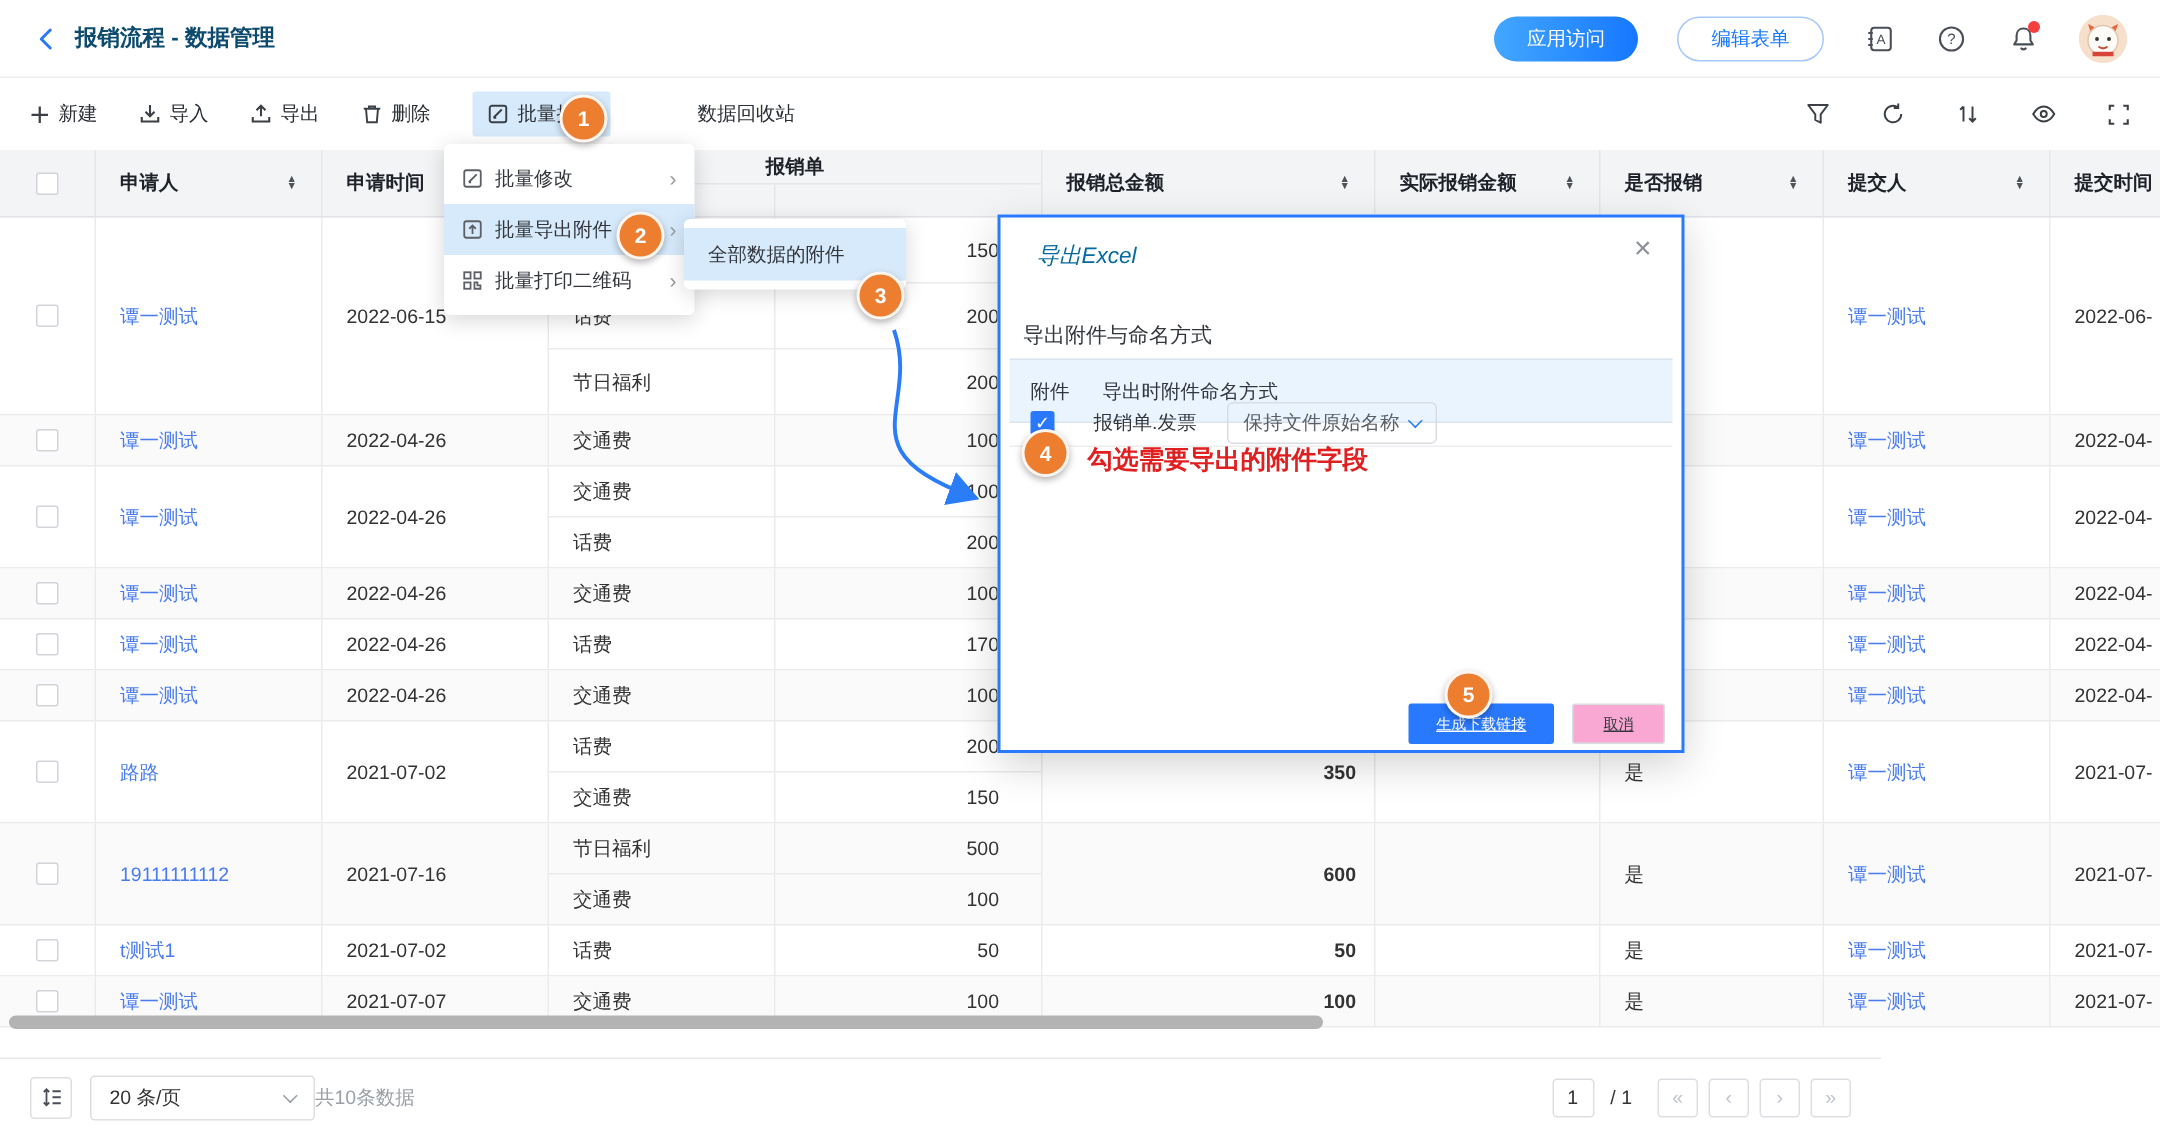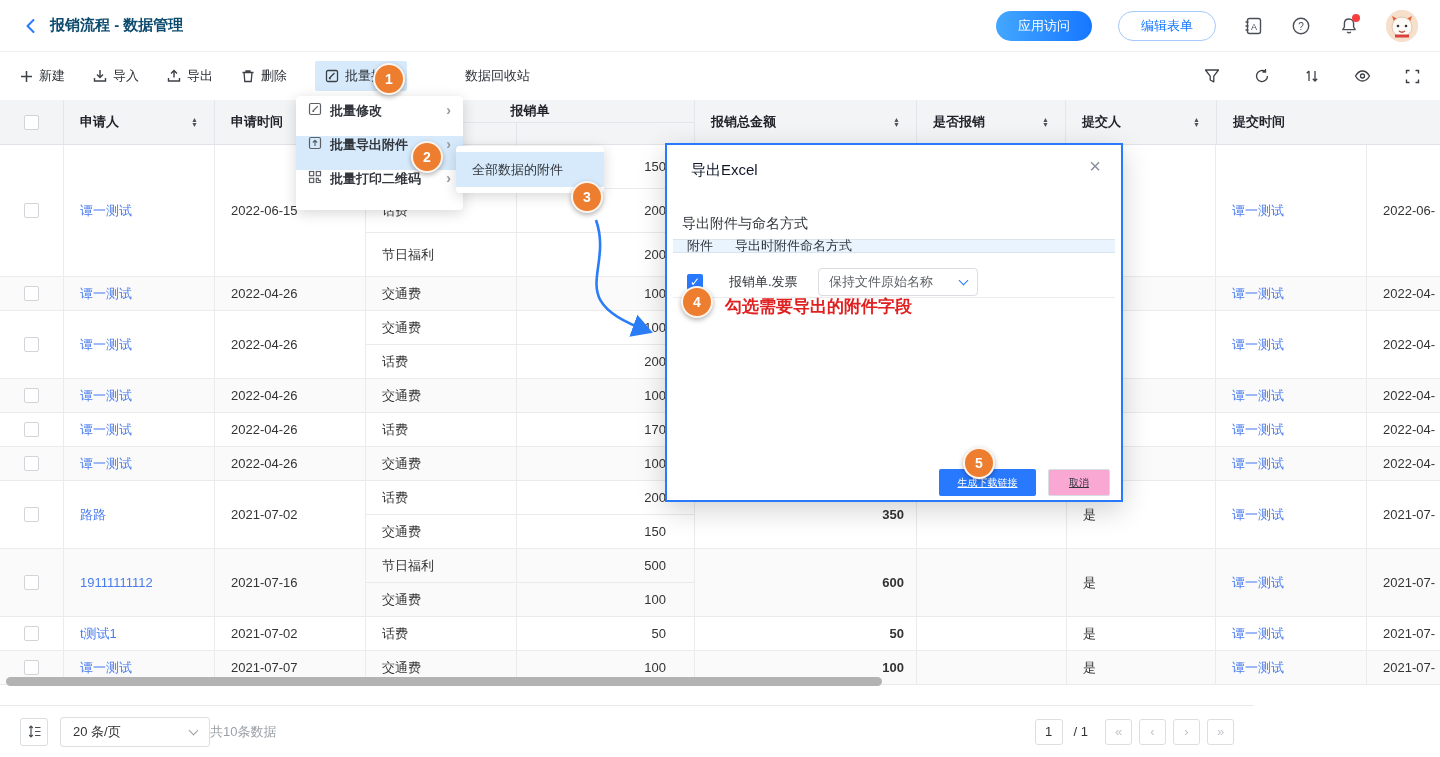--- a/index.html
+++ b/index.html
@@ -64,42 +64,42 @@
   .ftotal { color:#9aa0a6; }
   .fright { margin-left:auto; display:flex; align-items:center; gap:7px; }
   .pagebox { width:28px; height:26px; border:1px solid #dcdee2; border-radius:3px; display:flex; align-items:center; justify-content:center; cursor:text; }
   .pageof { margin:0 10px 0 4px; }
   .pbtn { width:27px; height:26px; border:1px solid #dcdee2; border-radius:3px; display:flex; align-items:center; justify-content:center;
           color:#c0c4cc; font-size:13px; cursor:pointer; background:#fff; }
 
   
   .card { position:absolute; background:#fff; border-radius:4px; box-shadow:0 3px 14px rgba(0,0,0,.16); padding:6px 0; }
   .menu { left:296px; top:96px; width:167px; z-index:30; }
-  .mi { height:34px; display:flex; gap:8px; padding:0 12px; font-size:13px; color:#33373d; cursor:pointer;font-weight:bold; }
+  .mi { height:34px; display:flex; align-items:center; gap:8px; padding:0 12px; font-size:13px; color:#33373d; cursor:pointer; }
   .mi.active { background:#d6eafb; }
   .mi .mchev { margin-left:auto; color:#999; font-size:14px; }
   .submenu { left:456px; top:146px; width:148px; z-index:31; }
   .smi { height:35px; display:flex; align-items:center; padding:0 16px; font-size:13px; cursor:pointer; color:#33373d; }
   .smi.dim { color:#a6a9ad; }
   .smi.active { background:#d6eafb; }
 
   
   .modal { position:absolute; left:665px; top:143px; width:458px; height:359px; background:#fff;
            border:2px solid #2979ff; box-shadow:0 8px 26px rgba(0,0,0,.18); z-index:25; }
-  .m-title { position:absolute; left:24px; top:16px; font-size:15px; color:#0f172a; }
+  .m-title { position:absolute; left:24px; top:16px; font-size:15px; color:#0369a1;font-style:italic; }
   .m-close { position:absolute; right:20px; top:10px; font-size:20px; color:#8a8f99; cursor:pointer; }
   .m-section { position:absolute; left:15px; top:70px; font-size:14px; color:#33373d; }
-  .m-band { position:absolute; left:6px; top:94px; width:442px; height:14px; background:#e9f4fe;
+  .m-band { position:absolute; left:6px; top:94px; width:442px; height:43px; background:#e9f4fe;
             border-top:1px solid #d9e4ef; border-bottom:1px solid #d9e4ef; display:flex; align-items:center; font-size:13px; color:#33373d; }
   .m-band .b1 { margin-left:14px; } .m-band .b2 { margin-left:22px; }
   .m-row { position:absolute; left:6px; top:121px; width:442px; height:32px; border-bottom:1px solid #ededed; display:flex; align-items:center; }
   .m-check { width:16px; height:16px; margin-left:14px; background:#2979ff; border-radius:2px; color:#fff; font-size:12px;
              display:flex; align-items:center; justify-content:center; cursor:pointer; }
   .m-field { margin-left:26px; font-size:13px; color:#33373d; }
-  .m-select { position:absolute; left:145px; top:2px; width:160px; height:28px; border:1px solid #d9dce1; border-radius:4px;
+  .m-select { position:absolute; left:145px; top:2px; width:140px; height:28px; border:1px solid #d9dce1; border-radius:4px;
               display:flex; align-items:center; padding:0 10px; font-size:13px; color:#5c6066; cursor:pointer; }
   .m-select .chevb { width:7px; height:7px; border-right:1.8px solid #2979ff; border-bottom:1.8px solid #2979ff; transform:rotate(45deg); margin-left:auto; margin-top:-3px; }
   .m-note { position:absolute; left:58px; top:150px; font-size:17px; font-weight:bold; color:#e02020; }
   .m-btns { position:absolute; right:11px; bottom:4px; display:flex; gap:12px; }
   .btn { height:27px; font-size:10px; border-radius:2px; display:flex; align-items:center; justify-content:center; cursor:pointer;text-decoration:underline; }
   .btn.blue { width:97px; background:#2979ff; color:#fff; border:none; }
   .btn.plain { width:62px; background:#f9a8d4; color:#33373d; border:1px solid #d9dce1; }
 
   
   .step { position:absolute; width:32px; height:32px; border-radius:50%; background:#ed7d2f; border:2px solid rgba(255,255,255,.92);
@@ -251,20 +251,27 @@
               <div></div>
             </div>
         </div>
         <div class="th c5">
           <span>报销总金额</span>
           <span class="sort">
               <i>▲</i>
               <i>▼</i>
             </span>
         </div>
+        <div class="th c6">
+          <span>实际报销金额</span>
+          <span class="sort">
+              <i>▲</i>
+              <i>▼</i>
+            </span>
+        </div>
         <div class="th c7">
           <span>是否报销</span>
           <span class="sort">
               <i>▲</i>
               <i>▼</i>
             </span>
         </div>
         <div class="th c8">
           <span>提交人</span>
           <span class="sort">

